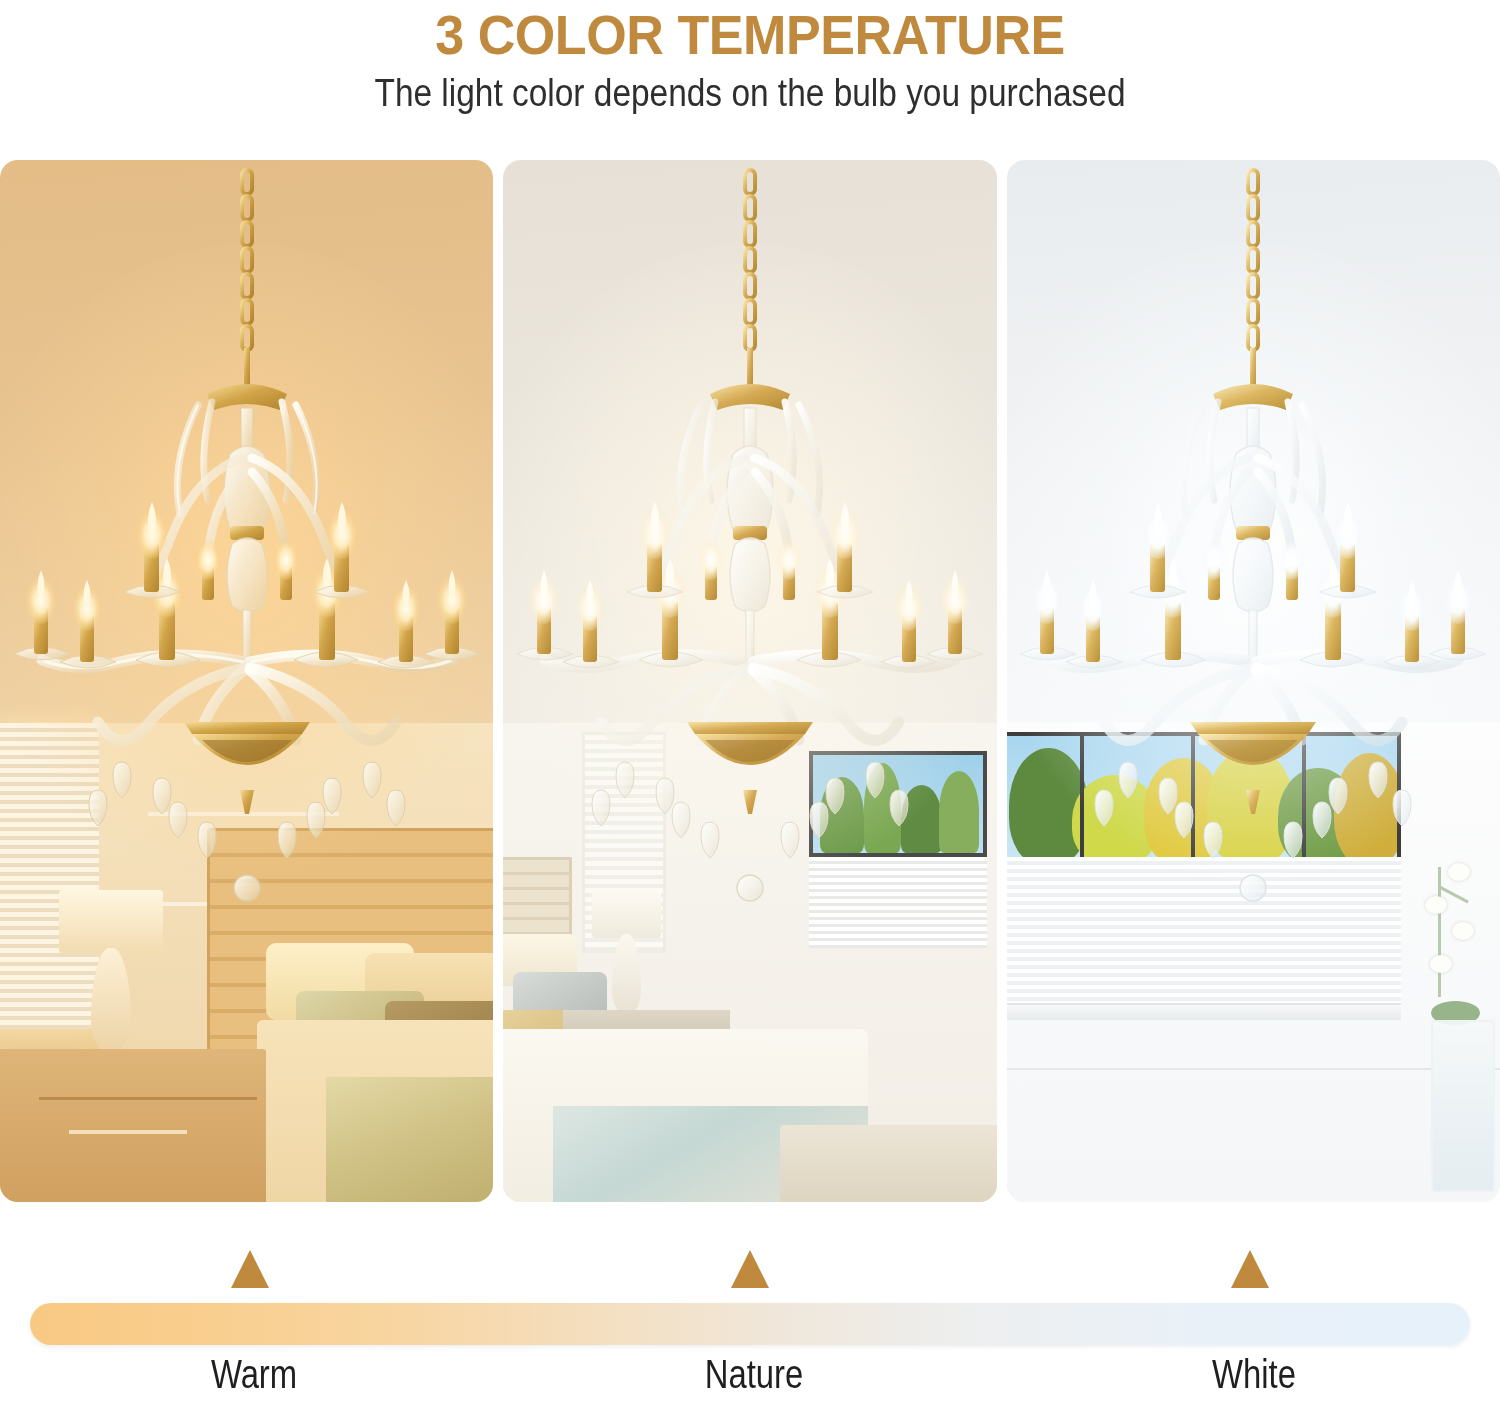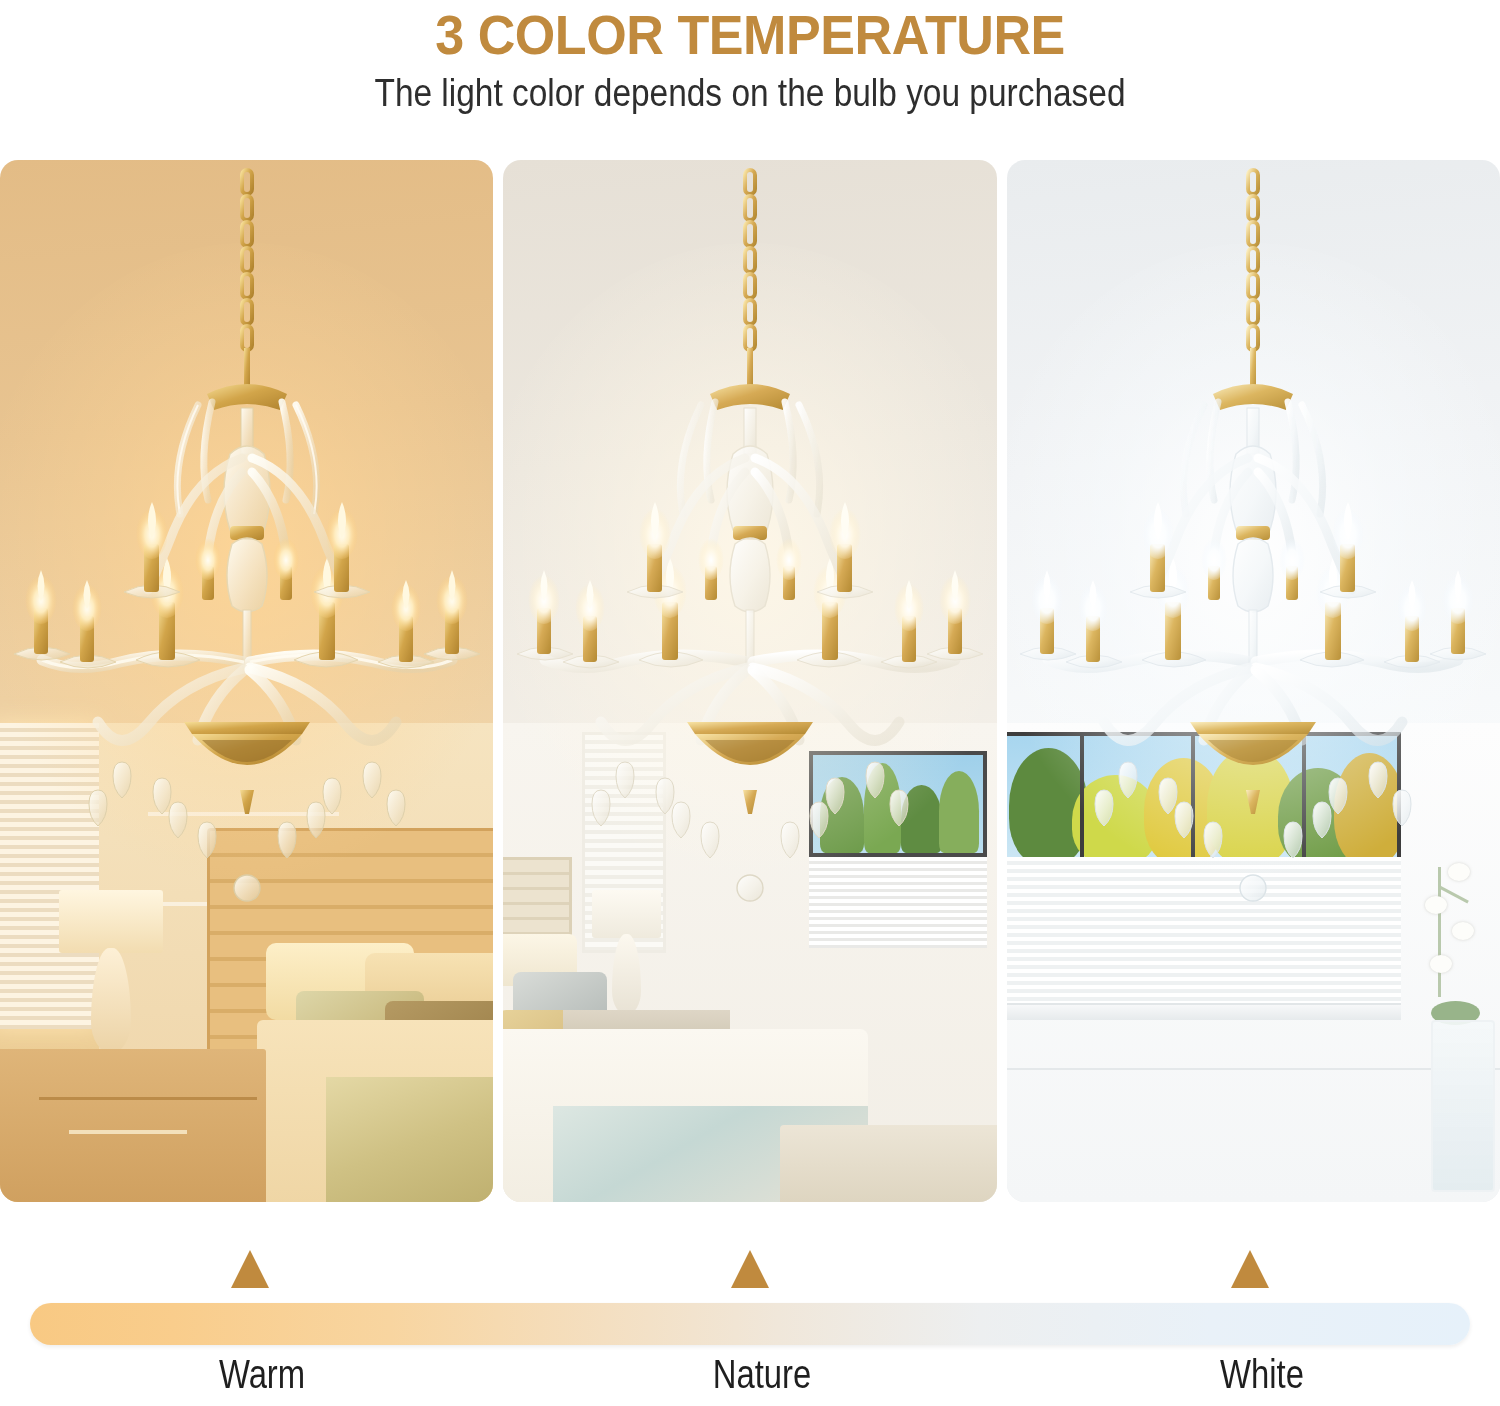--- a/index.html
+++ b/index.html
@@ -169,21 +169,21 @@
     transform:translateX(-50%);
   }
   .scalebar {
     position:absolute; left:30px; top:1303px; width:1440px; height:42px;
     border-radius:21px;
     background:linear-gradient(90deg,
         #F8C983 0%, #F9CD8C 10%, #F8D5A0 25%, #F4DFC1 40%,
         #F0E7DA 52%, #EDEFF0 66%, #E9F1F8 82%, #E6F1FA 100%);
     box-shadow:0 2px 4px rgba(0,0,0,.07);
   }
-  .scalelabels { position:absolute; left:12px; top:1352px; width:1453px; height:54px; }
+  .scalelabels { position:absolute; left:4px; top:1352px; width:1453px; height:54px; }
   .scalelabel {
     position:absolute; top:0;
     font-size:40px; color:#1f1f1f; font-weight:400;
     transform:translateX(-50%) scaleX(0.82);
   }
 </style>
 </head>
 <body>
 
 <div class="headline">3 COLOR TEMPERATURE</div>

